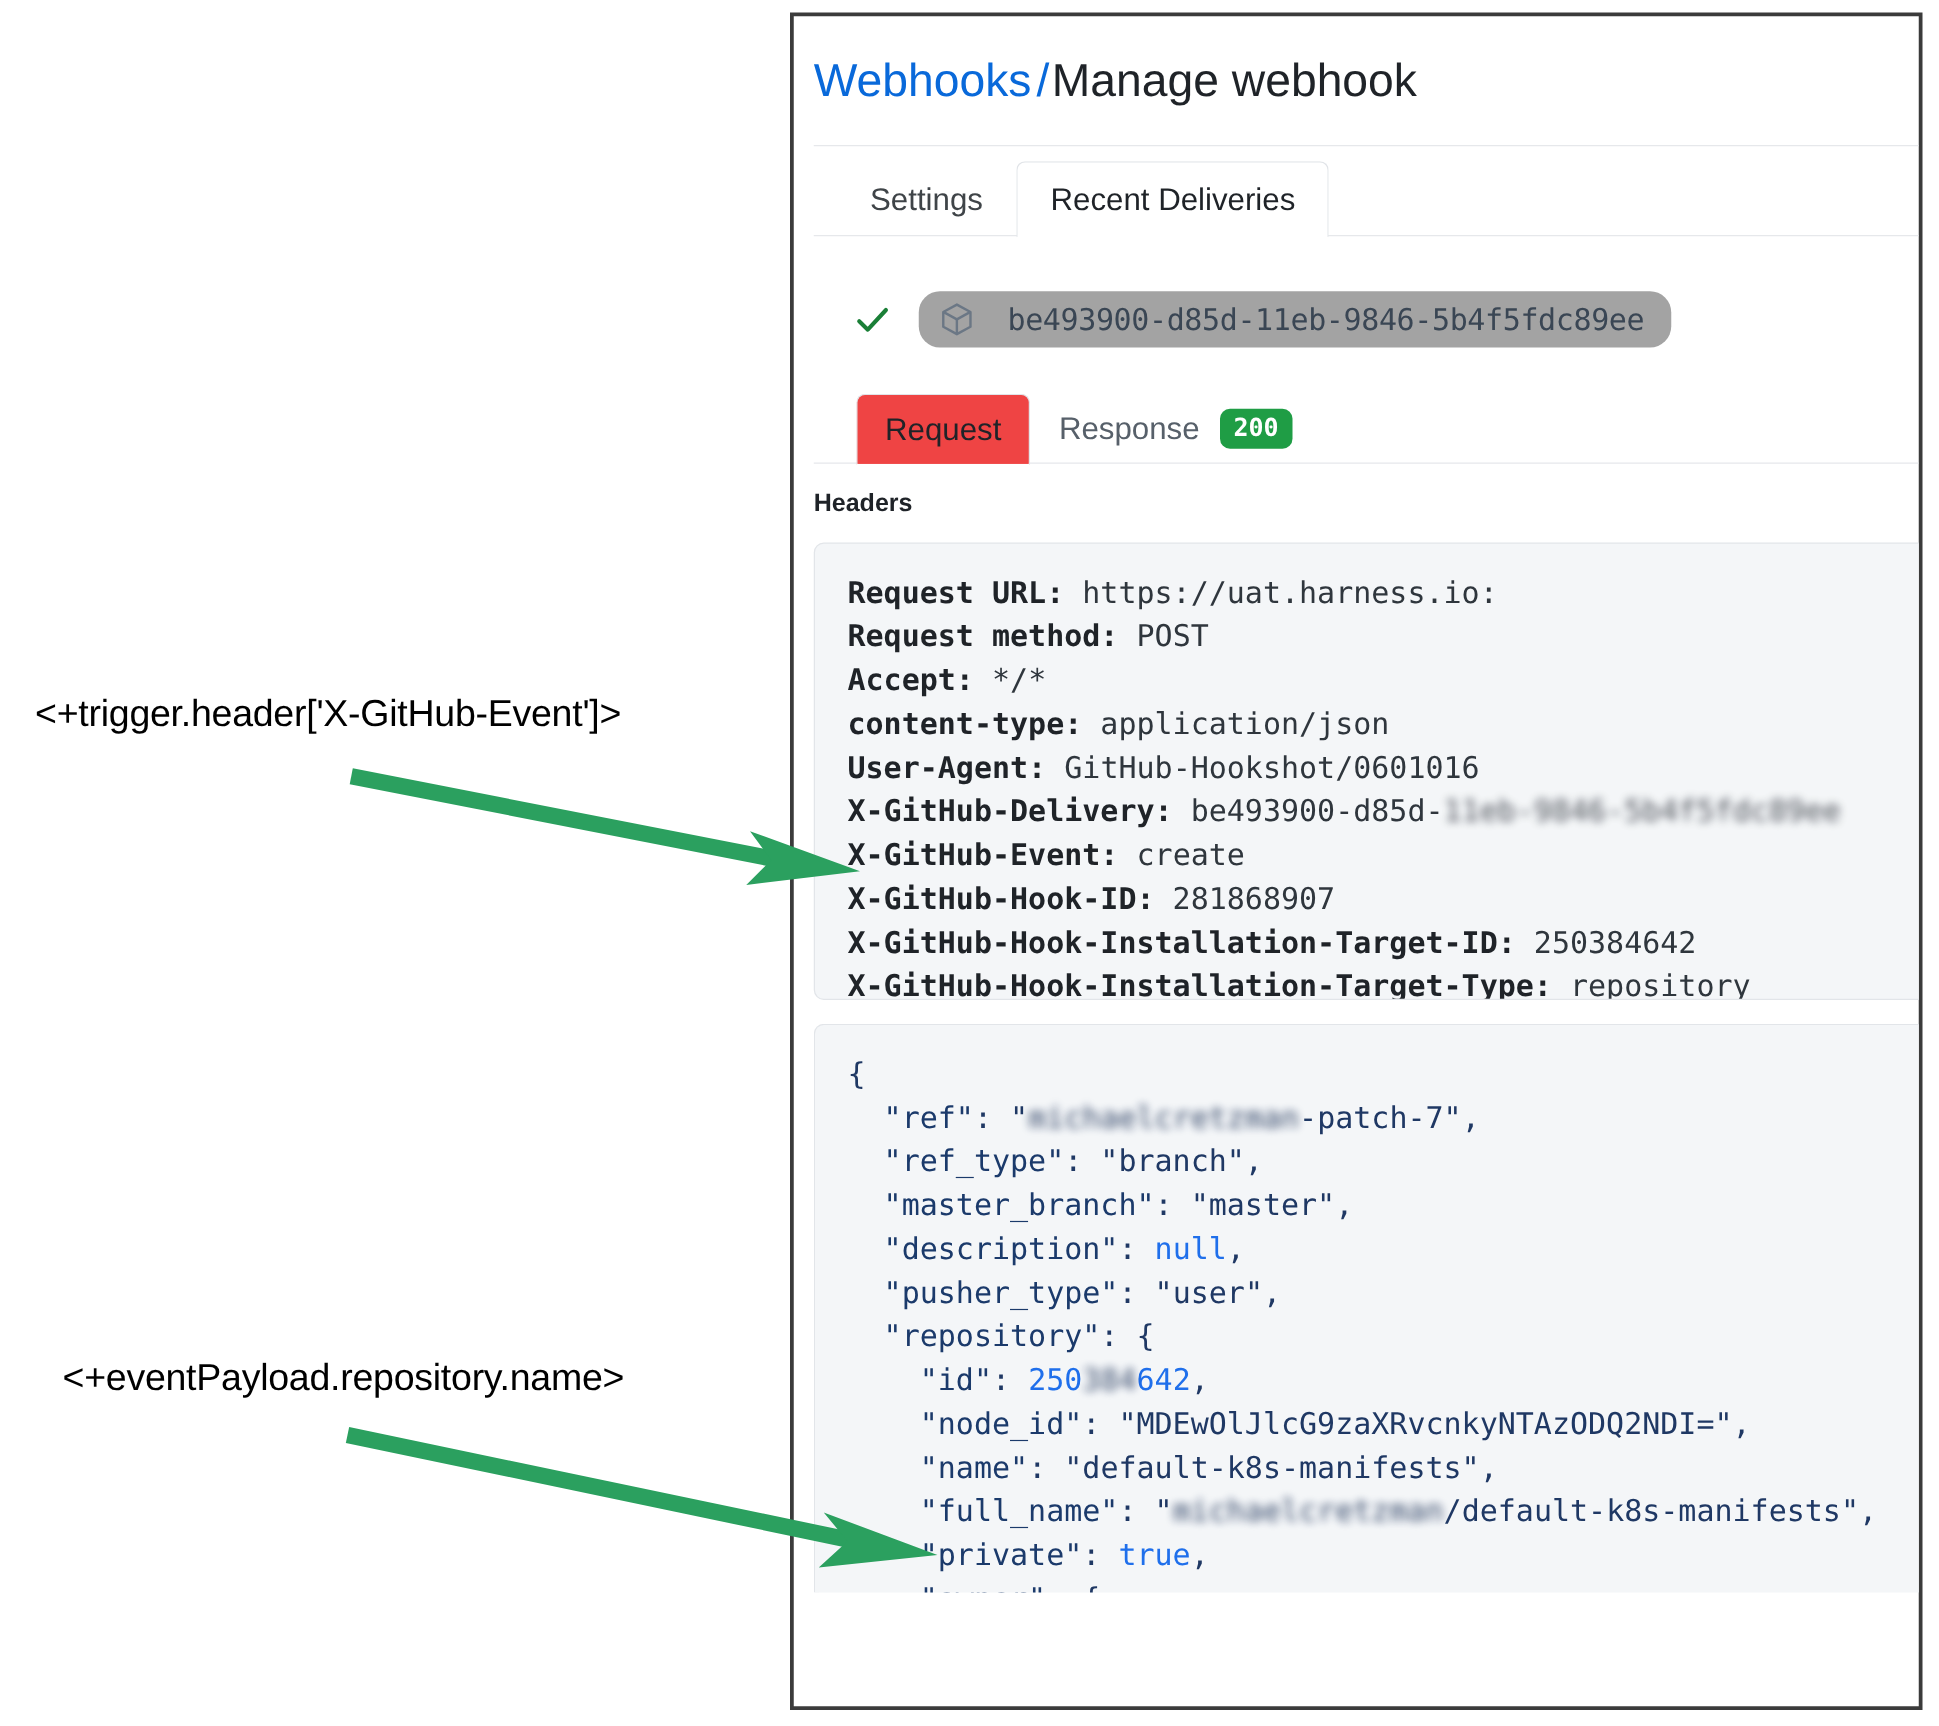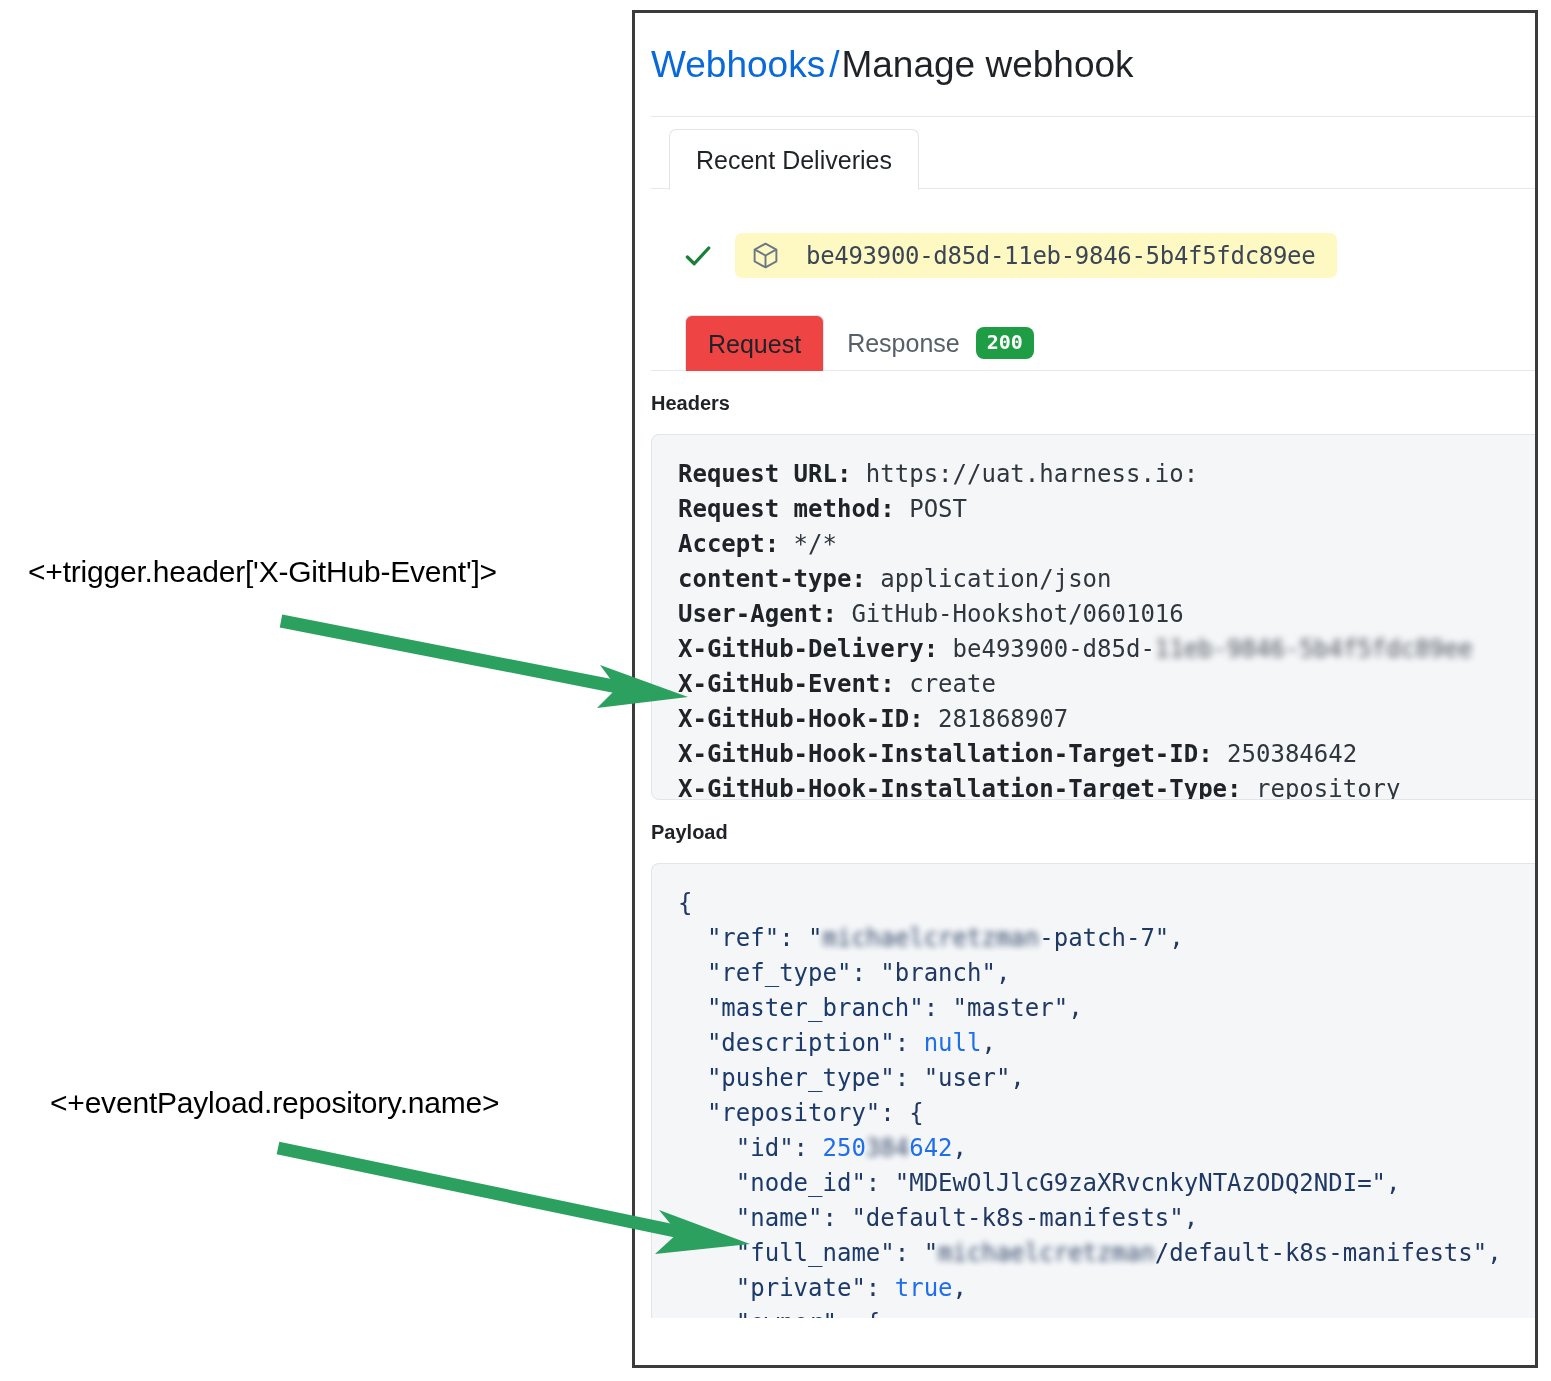--- a/index.html
+++ b/index.html
@@ -130,22 +130,22 @@
   }
   #delivery-check-icon {
     width: 30px; height: 30px;
     margin-right: 22px;
     flex: none;
     display: block;
   }
   #delivery-id-chip {
     display: inline-flex;
     align-items: center;
-    background: #fef9c3;
-    border-radius: 7px;
+    background: #a3a3a3;
+    border-radius: 17px;
     padding: 8px 22px 8px 16px;
     cursor: pointer;
     justify-content: flex-end;
   }
   #delivery-cube-icon {
     width: 29px; height: 29px;
     margin-right: 26px;
     flex: none;
     display: block;
   }
@@ -278,20 +278,21 @@
 <div id="webhook-panel">
   <div class="panel-inner">
 
     <div id="breadcrumb">
       <span class="crumb-link">Webhooks</span><span class="crumb-sep">/</span><span class="crumb-current">Manage webhook</span>
     </div>
 
     <div class="hr-full"></div>
 
     <div id="primary-tabs">
+      <div class="ptab">Settings</div>
       <div class="ptab active">Recent Deliveries</div>
     </div>
 
     <div id="delivery-row">
       <svg id="delivery-check-icon" viewBox="0 0 24 24">
         <path d="M3.5 12.8 L9 18.2 L20.6 5.6" fill="none" stroke="#1a7f37" stroke-width="2.6" stroke-linecap="round" stroke-linejoin="round"></path>
       </svg>
       <div id="delivery-id-chip">
         <svg id="delivery-cube-icon" viewBox="0 0 24 24">
           <path d="M12 2.2 L21 7.1 L21 16.9 L12 21.8 L3 16.9 L3 7.1 Z" fill="none" stroke="#6b7785" stroke-width="1.6" stroke-linejoin="round"></path>
@@ -317,21 +318,20 @@
 <span class="hdr-key">Request method:</span> <span class="hdr-val">POST</span>
 <span class="hdr-key">Accept:</span> <span class="hdr-val">*/*</span>
 <span class="hdr-key">content-type:</span> <span class="hdr-val">application/json</span>
 <span class="hdr-key">User-Agent:</span> <span class="hdr-val">GitHub-Hookshot/0601016</span>
 <span class="hdr-key">X-GitHub-Delivery:</span> <span class="hdr-val">be493900-d85d-</span><span class="hdr-val redacted-strong">11eb-9846-5b4f5fdc89ee</span>
 <span class="hdr-key">X-GitHub-Event:</span> <span class="hdr-val">create</span>
 <span class="hdr-key">X-GitHub-Hook-ID:</span> <span class="hdr-val">281868907</span>
 <span class="hdr-key">X-GitHub-Hook-Installation-Target-ID:</span> <span class="hdr-val">250384642</span>
 <span class="hdr-key">X-GitHub-Hook-Installation-Target-Type:</span> <span class="hdr-val">repository</span></div>
 
-    <div class="section-heading">Payload</div>
     <div class="code-box" id="payload-box"><span class="json-punct">{</span>
 <span class="json-key">  "ref"</span><span class="json-punct">: "</span><span class="json-str redacted">michaelcretzman</span><span class="json-str">-patch-7"</span><span class="json-punct">,</span>
 <span class="json-key">  "ref_type"</span><span class="json-punct">: </span><span class="json-str">"branch"</span><span class="json-punct">,</span>
 <span class="json-key">  "master_branch"</span><span class="json-punct">: </span><span class="json-str">"master"</span><span class="json-punct">,</span>
 <span class="json-key">  "description"</span><span class="json-punct">: </span><span class="json-lit">null</span><span class="json-punct">,</span>
 <span class="json-key">  "pusher_type"</span><span class="json-punct">: </span><span class="json-str">"user"</span><span class="json-punct">,</span>
 <span class="json-key">  "repository"</span><span class="json-punct">: {</span>
 <span class="json-key">    "id"</span><span class="json-punct">: </span><span class="json-num">250</span><span class="json-num redacted">384</span><span class="json-num">642</span><span class="json-punct">,</span>
 <span class="json-key">    "node_id"</span><span class="json-punct">: </span><span class="json-str">"MDEwOlJlcG9zaXRvcnkyNTAzODQ2NDI="</span><span class="json-punct">,</span>
 <span class="json-key">    "name"</span><span class="json-punct">: </span><span class="json-str">"default-k8s-manifests"</span><span class="json-punct">,</span>

